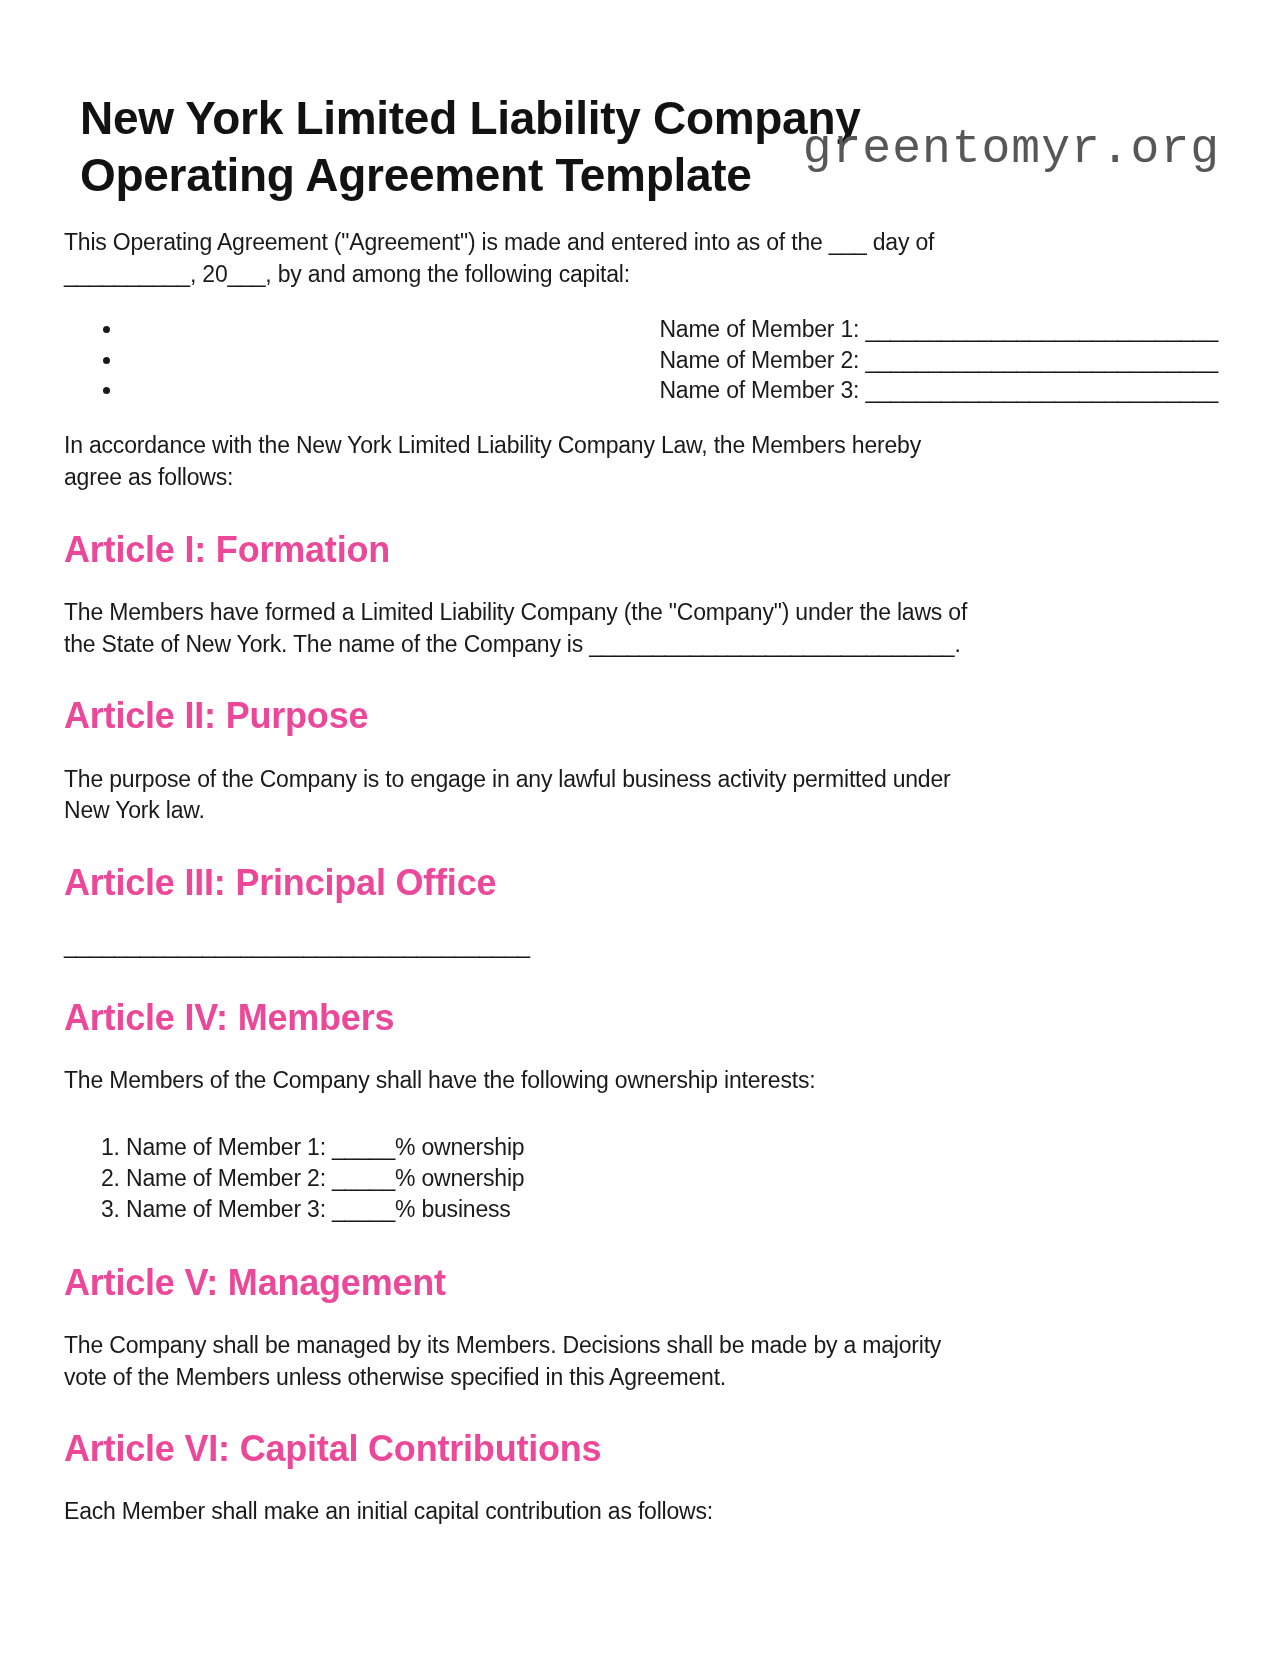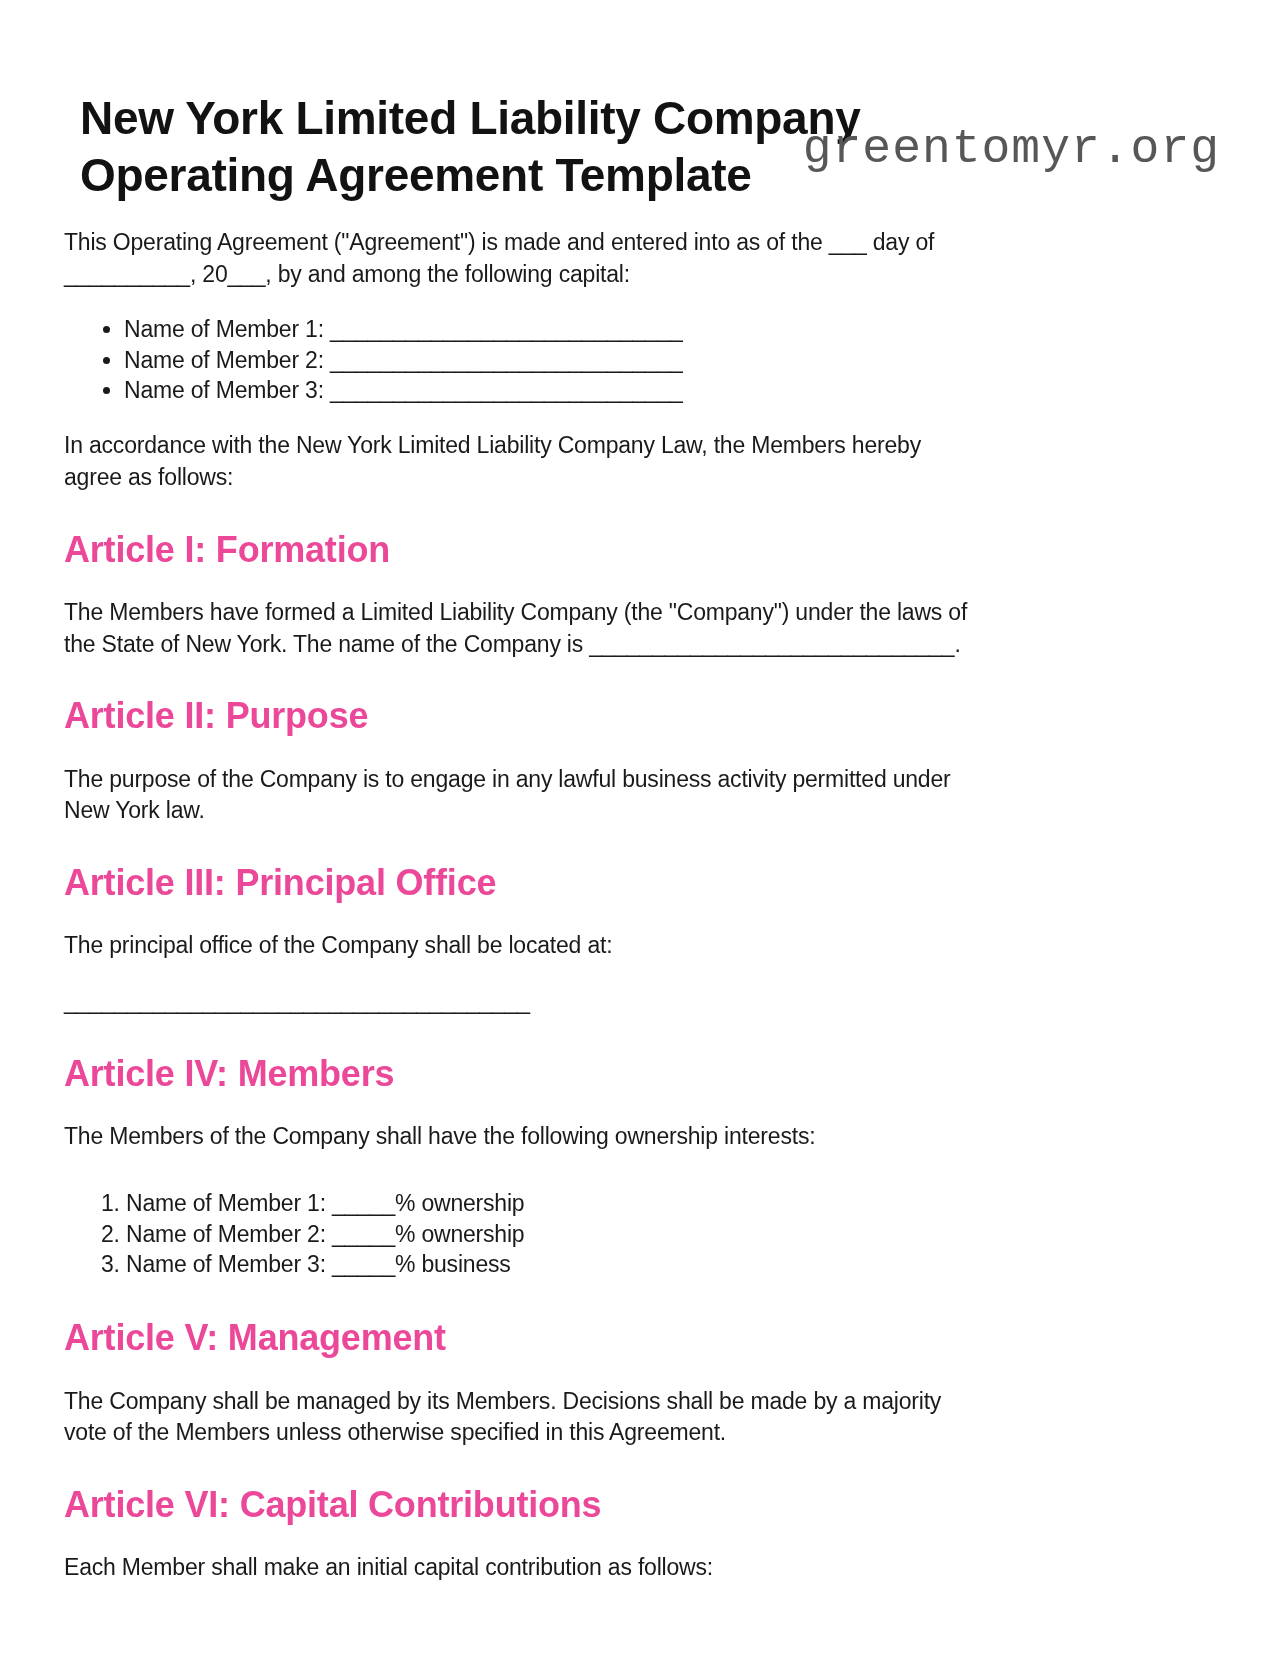--- a/index.html
+++ b/index.html
@@ -53,20 +53,21 @@
     margin: 24px 0;
     font-size: 23px;
     line-height: 1.38;
     letter-spacing: -0.2px;
   }
   .line { display: block; }
   ul.member-list {
     margin: 11px 0;
     padding-left: 60px;
     list-style: disc;
+    text-align: right;
   }
   ol.ownership-list {
     margin: 36px 0;
     padding-left: 62px;
     list-style: decimal;
   }
   li {
     font-size: 23px;
     line-height: 1.3;
     letter-spacing: -0.2px;
@@ -113,23 +114,20 @@
     <h2>Article II: Purpose</h2>
     <p>
         <span class="line">The purpose of the Company is to engage in any lawful business activity permitted under</span>
         <span class="line">New York law.</span>
       </p>
   </section>
 
   <section>
     <h2>Article III: Principal Office</h2>
     <p>
-        <span class="line">The principal office of the Company shall be located at:</span>
-      </p>
-    <p>
         <span class="line">_____________________________________</span>
       </p>
   </section>
 
   <section>
     <h2>Article IV: Members</h2>
     <p>
         <span class="line">The Members of the Company shall have the following ownership interests:</span>
       </p>
     <ol class="ownership-list">

